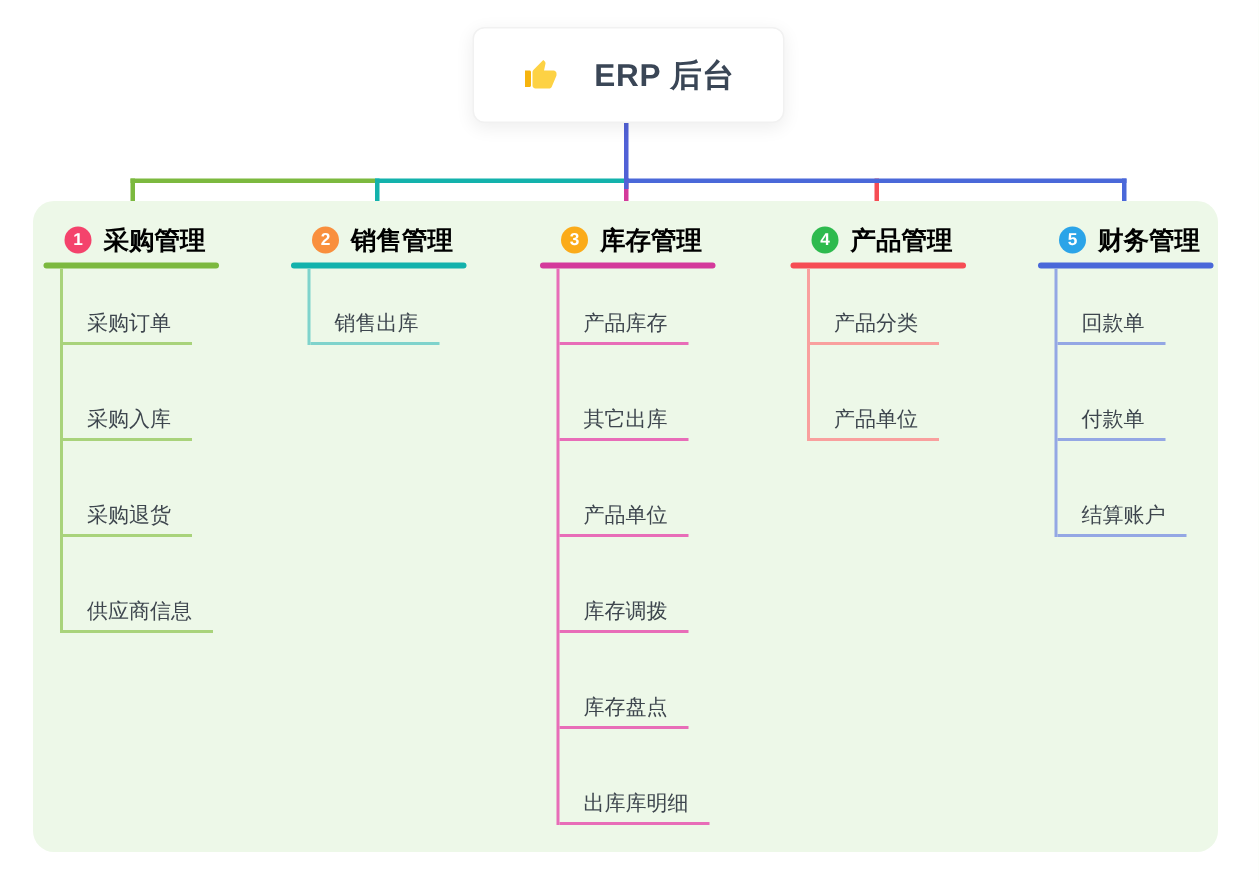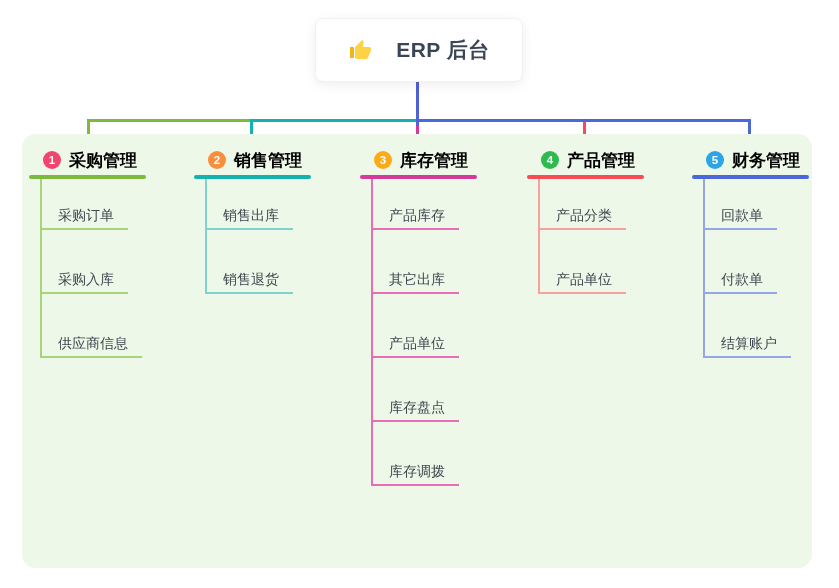--- a/index.html
+++ b/index.html
@@ -67,46 +67,47 @@
   <div class="panel">
       <div class="branch b1" style="--c: #7cb93f; --tint: #a9d37b;">
     <div class="branch-header">
       <span class="badge" style="background: rgb(244, 67, 108);">1</span>
       <span class="branch-label">采购管理</span>
     </div>
     <div class="branch-rule"></div>
     <ul class="children">
           <li>采购订单</li>
           <li>采购入库</li>
+          <li>采购退货</li>
           <li>供应商信息</li>
         </ul>
   </div>
       <div class="branch b2" style="--c: #13b2ac; --tint: #7fd3cc;">
     <div class="branch-header">
       <span class="badge" style="background: rgb(249, 143, 61);">2</span>
       <span class="branch-label">销售管理</span>
     </div>
     <div class="branch-rule"></div>
     <ul class="children">
           <li>销售出库</li>
-          <li>销售退货</li>
         </ul>
   </div>
       <div class="branch b3" style="--c: #d43a9b; --tint: #e86db8;">
     <div class="branch-header">
       <span class="badge" style="background: rgb(251, 171, 25);">3</span>
       <span class="branch-label">库存管理</span>
     </div>
     <div class="branch-rule"></div>
     <ul class="children">
           <li>产品库存</li>
           <li>其它出库</li>
           <li>产品单位</li>
+          <li>库存调拨</li>
           <li>库存盘点</li>
-          <li>库存调拨</li>
+          <li>出库库明细</li>
         </ul>
   </div>
       <div class="branch b4" style="--c: #f64d54; --tint: #f9a09e;">
     <div class="branch-header">
       <span class="badge" style="background: rgb(46, 186, 78);">4</span>
       <span class="branch-label">产品管理</span>
     </div>
     <div class="branch-rule"></div>
     <ul class="children">
           <li>产品分类</li>

